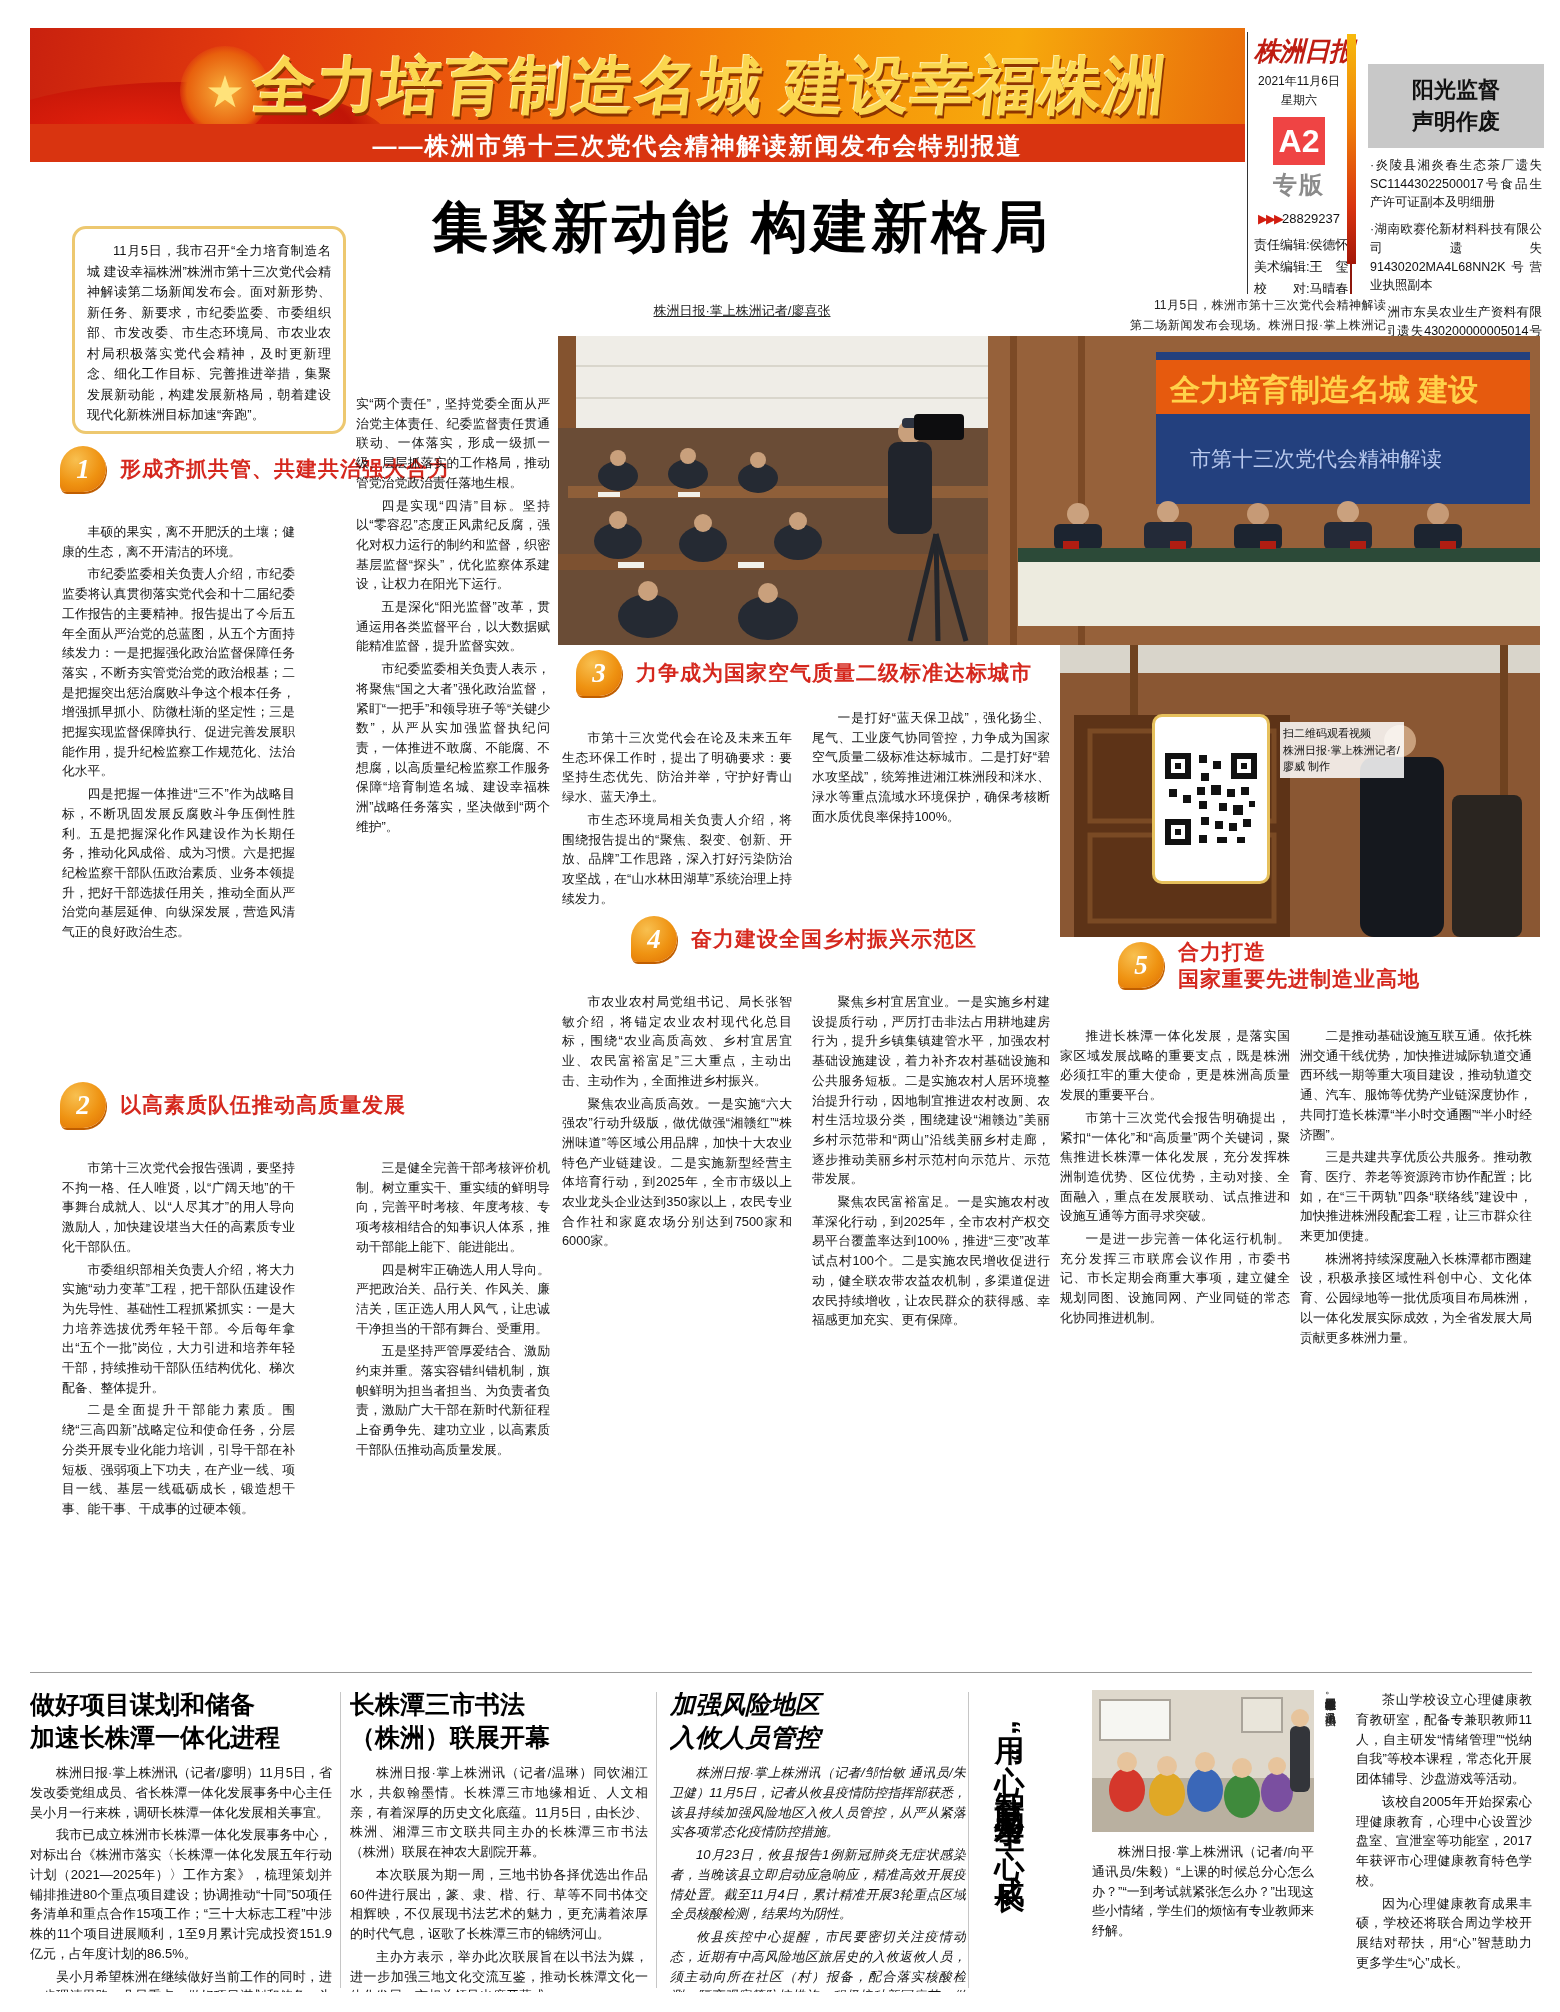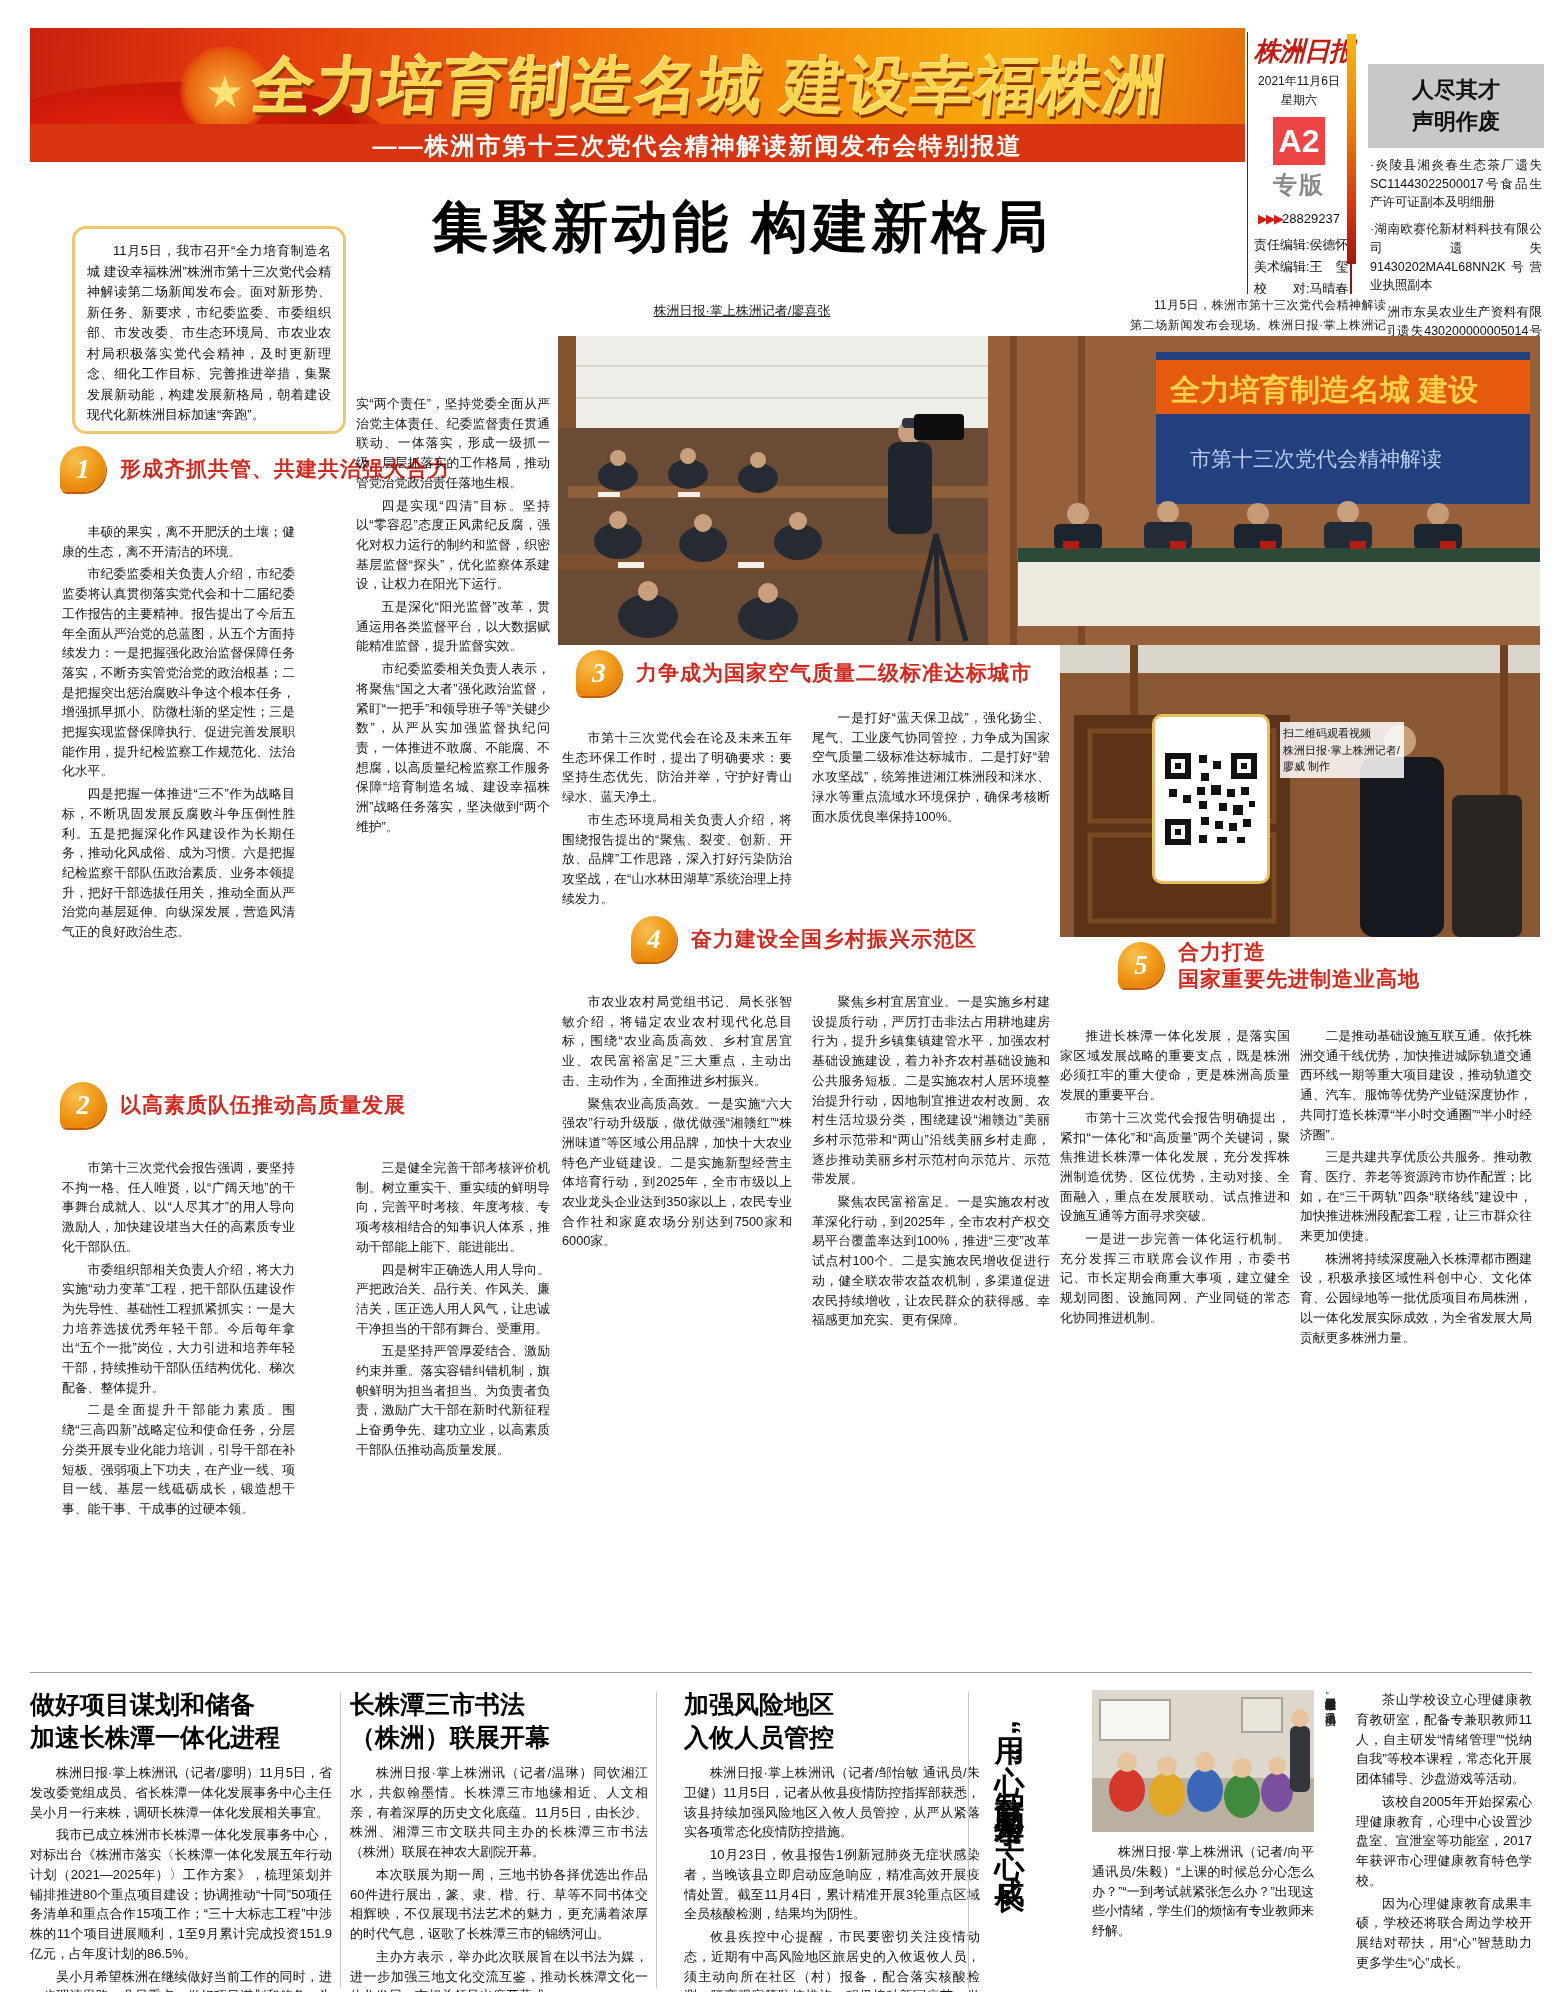--- a/index.html
+++ b/index.html
@@ -127,21 +127,21 @@
       <div>美术编辑:王　玺</div>
       <div>校　　对:马晴春</div>
     </div>
   </div>
 
   <div class="abs flamebar"></div>
   <div class="abs flameline"></div>
 
   <div class="abs notice">
     <div class="notice-title">
-      <div>人尽其才</div>
+      <div>阳光监督</div>
       <div>声明作废</div>
     </div>
     <p>·炎陵县湘炎春生态茶厂遗失SC11443022500017号食品生产许可证副本及明细册</p>
     <p>·湖南欧赛伦新材料科技有限公司遗失91430202MA4L68NN2K号营业执照副本</p>
     <p>·株洲市东吴农业生产资料有限公司遗失430200000005014号营业执照正、副本</p>
   </div>
 
   <div class="abs headline">集聚新动能  构建新格局</div>
   <div class="abs byline">株洲日报·掌上株洲记者/廖喜张</div>
   <div class="abs photo-caption"><span class="ind"></span><span>11月5日，株洲市第十三次党代会精神解读第二场新闻发布会现场。株洲日报·掌上株洲记者/谢慧  摄</span></div>
@@ -380,21 +380,21 @@
       <div>长株潭三市书法</div>
       <div>（株洲）联展开幕</div>
     </div>
     <p>株洲日报·掌上株洲讯（记者/温琳）同饮湘江水，共叙翰墨情。长株潭三市地缘相近、人文相亲，有着深厚的历史文化底蕴。11月5日，由长沙、株洲、湘潭三市文联共同主办的长株潭三市书法（株洲）联展在神农大剧院开幕。</p>
     <p>本次联展为期一周，三地书协各择优选出作品60件进行展出，篆、隶、楷、行、草等不同书体交相辉映，不仅展现书法艺术的魅力，更充满着浓厚的时代气息，讴歌了长株潭三市的锦绣河山。</p>
     <p>主办方表示，举办此次联展旨在以书法为媒，进一步加强三地文化交流互鉴，推动长株潭文化一体化发展。市相关领导出席开幕式。</p>
   </div>
 
   <div class="abs vr" style="left:656px;top:1692px;width:1px;height:296px;"></div>
 
-  <div class="abs bottom-art" style="left:684px;top:1688px;width:296px;height:304px;">
+  <div class="abs bottom-art" style="left:670px;top:1688px;width:296px;height:304px;font-style:italic;">
     <div class="bot-head">
       <div>加强风险地区</div>
       <div>入攸人员管控</div>
     </div>
     <p>株洲日报·掌上株洲讯（记者/邹怡敏 通讯员/朱卫健）11月5日，记者从攸县疫情防控指挥部获悉，该县持续加强风险地区入攸人员管控，从严从紧落实各项常态化疫情防控措施。</p>
     <p>10月23日，攸县报告1例新冠肺炎无症状感染者，当晚该县立即启动应急响应，精准高效开展疫情处置。截至11月4日，累计精准开展3轮重点区域全员核酸检测，结果均为阴性。</p>
     <p>攸县疾控中心提醒，市民要密切关注疫情动态，近期有中高风险地区旅居史的入攸返攸人员，须主动向所在社区（村）报备，配合落实核酸检测、隔离观察等防控措施；积极接种新冠疫苗，做好个人防护，不扎堆、不聚集。</p>
   </div>
 
   <div class="abs vr" style="left:968px;top:1692px;width:1px;height:296px;"></div>

